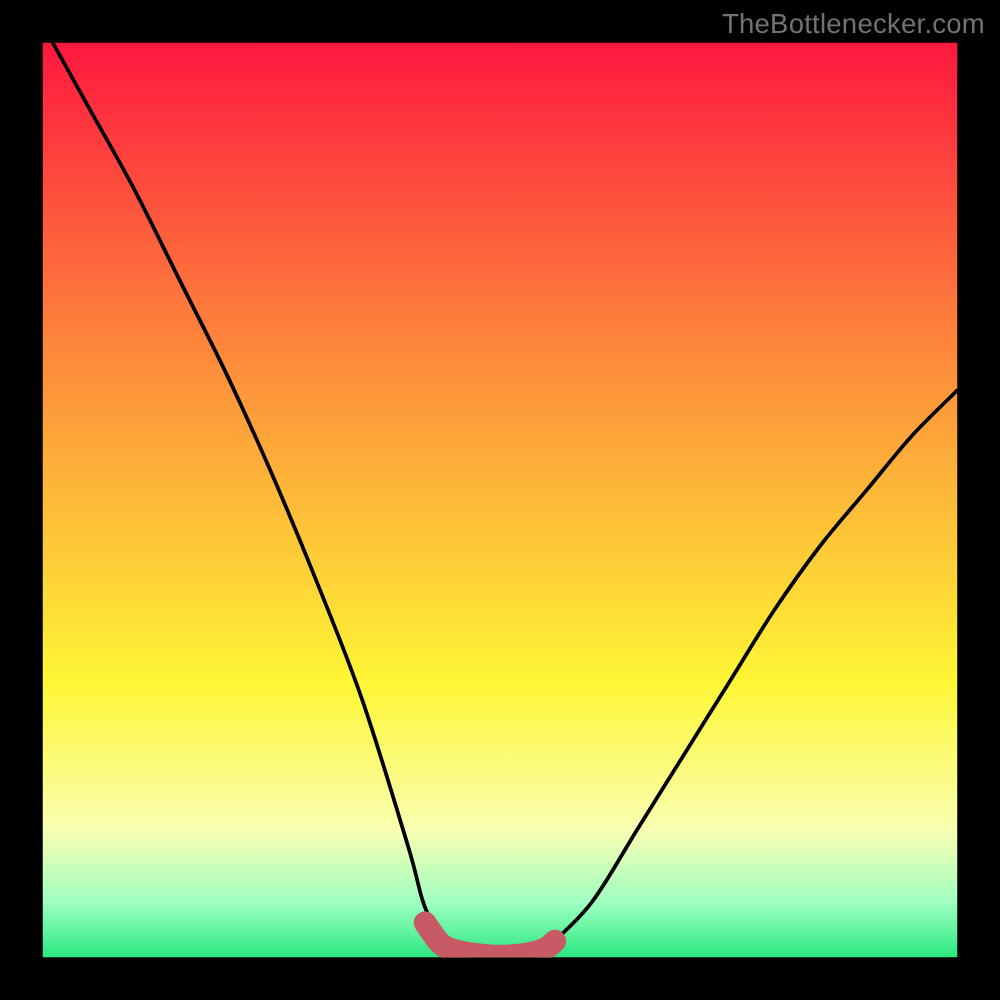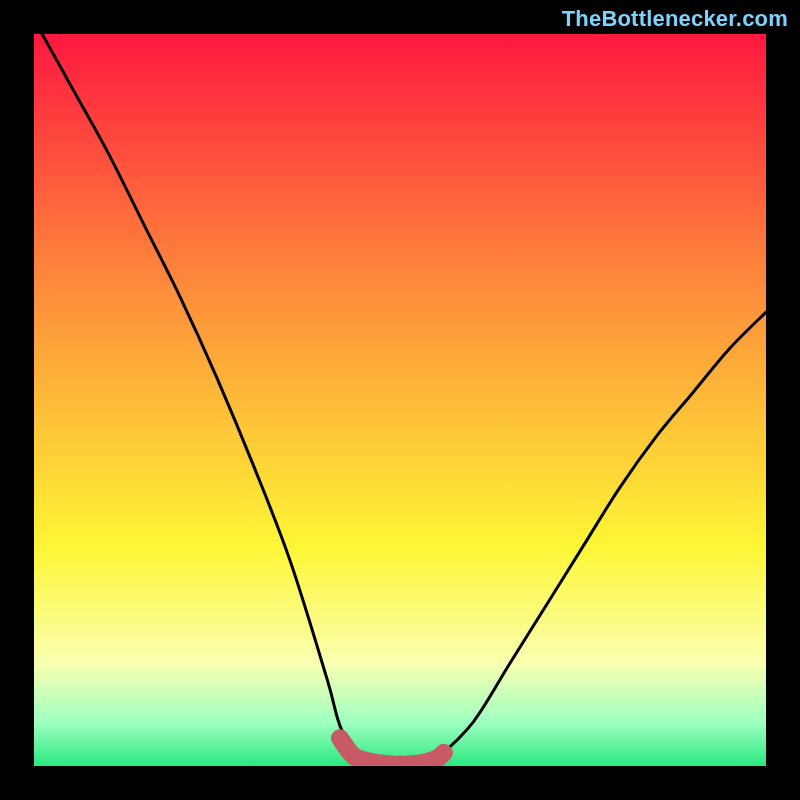--- a/index.html
+++ b/index.html
@@ -24,22 +24,22 @@
     top: 34px;
     width: 732px;
     height: 732px;
   }
   .watermark {
     position: absolute;
     top: 6px;
     right: 12px;
     font-family: Arial, Helvetica, sans-serif;
     font-size: 22px;
-    font-weight: 700;
-    color: #7dd3fc;
+    font-weight: 400;
+    color: #737373;
     letter-spacing: 0.2px;
   }
 </style>
 </head>
 <body>
 
 <div class="frame">
   <svg class="plot" viewBox="0 0 732 732" preserveAspectRatio="none">
     <defs>
       <linearGradient id="bg-grad" x1="0" y1="0" x2="0" y2="1">

